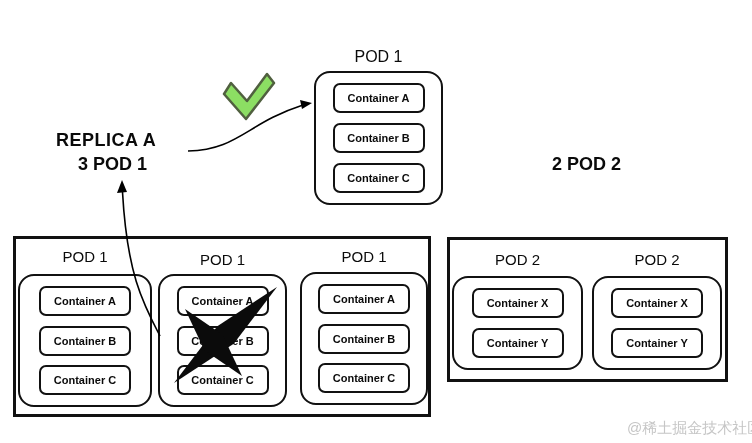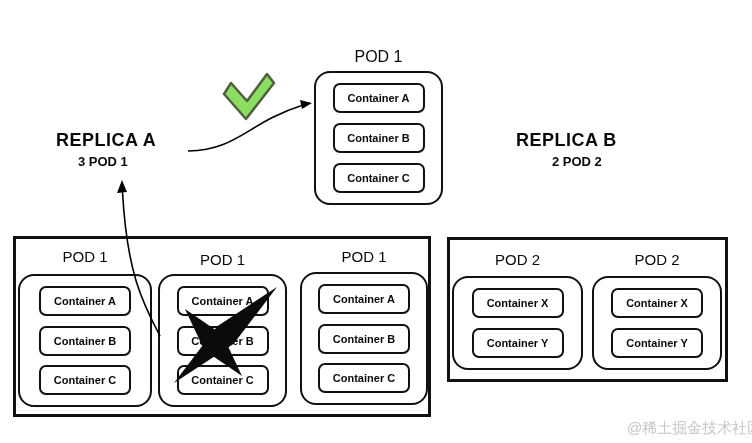--- a/index.html
+++ b/index.html
@@ -18,21 +18,21 @@
   .replica-title {
     position: absolute;
     font-size: 18px;
     font-weight: 700;
     color: #0a0a0a;
     letter-spacing: 0.5px;
     white-space: nowrap;
   }
   .replica-sub {
     position: absolute;
-    font-size: 13px;
+    font-size: 18px;
     font-weight: 700;
     color: #0a0a0a;
     white-space: nowrap;
     text-align: right;
   }
   .pod-label {
     position: absolute;
     font-size: 15px;
     font-weight: 400;
     color: #0a0a0a;
@@ -88,21 +88,20 @@
   }
 </style>
 </head>
 <body>
 
 <div class="canvas">
 
   <div class="replica-title" style="left:56px; top:130px;">REPLICA A</div>
   <div class="replica-sub" style="left:78px; top:154px;">3 POD 1</div>
 
-  <div class="replica-title" style="left:516px; top:130px;">REPLICA B</div>
   <div class="replica-sub" style="left:552px; top:154px;">2 POD 2</div>
 
   <div class="pod-label big" style="left:314px; top:48px; width:129px;">POD 1</div>
   <div class="pod" style="left:314px; top:71px; width:129px; height:134px;">
     <div class="chip">Container A</div>
     <div class="chip">Container B</div>
     <div class="chip">Container C</div>
   </div>
 
   <div class="group" style="left:13px; top:236px; width:418px; height:181px;"></div>

